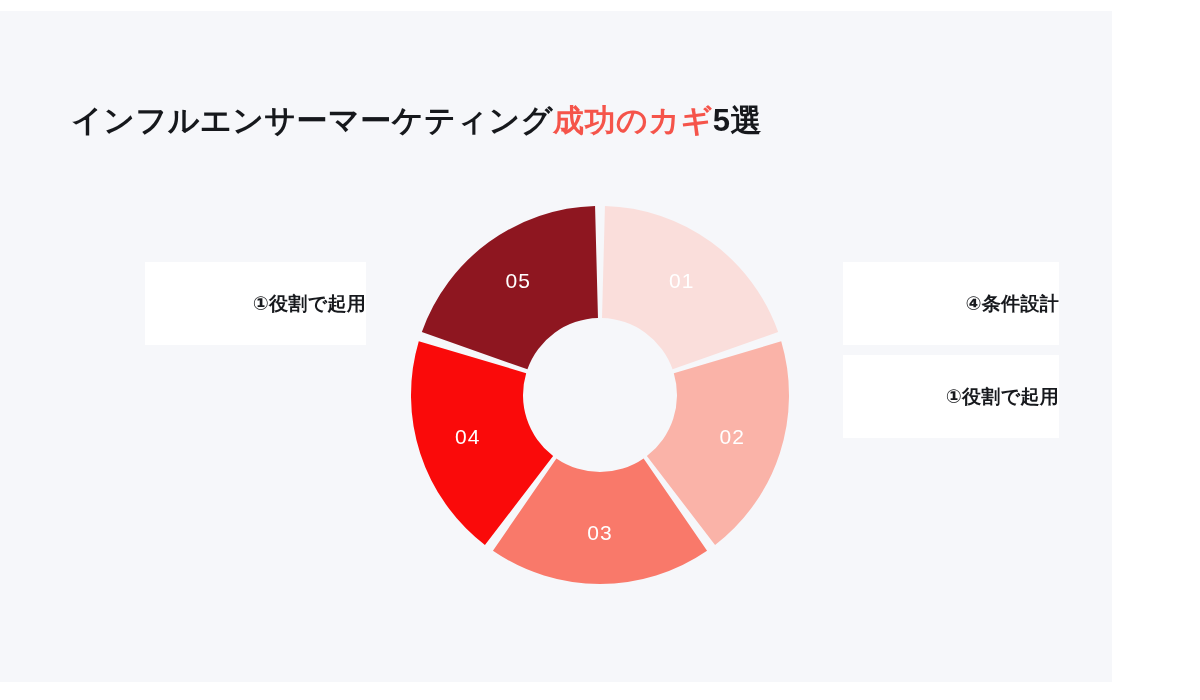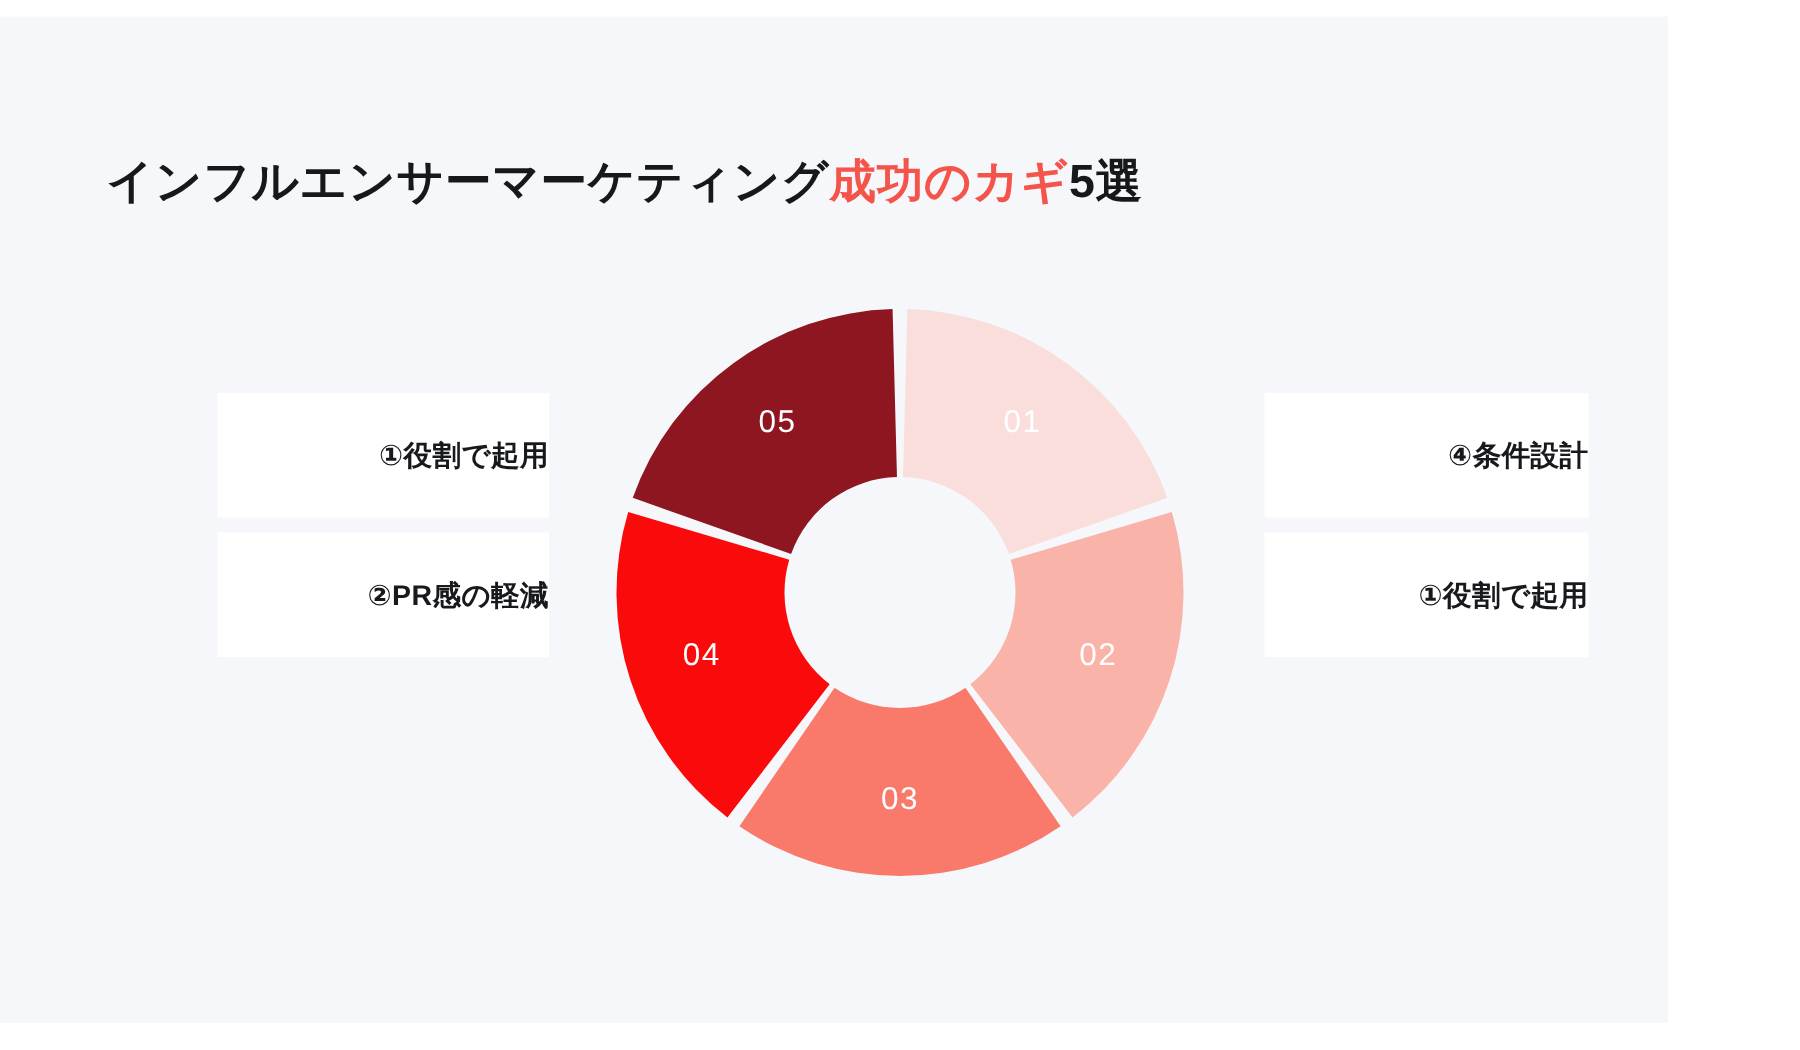--- a/index.html
+++ b/index.html
@@ -84,23 +84,20 @@
 
 <div id="slide">
 
   <div id="title">
     <span>インフルエンサーマーケティング</span><span class="accent">成功のカギ</span><span>5選</span>
   </div>
 
   <div class="card card-left row1">
     <span>①役割で起用</span>
   </div>
-  <div class="card card-left row2">
-    <span>②PR感の軽減</span>
-  </div>
 
   <div class="card card-right row1">
     <span>④条件設計</span>
   </div>
   <div class="card card-right row2">
     <span>①役割で起用</span>
   </div>
 
   <div id="donut-wrap">
     <svg id="donut" viewBox="0 0 408 408">

